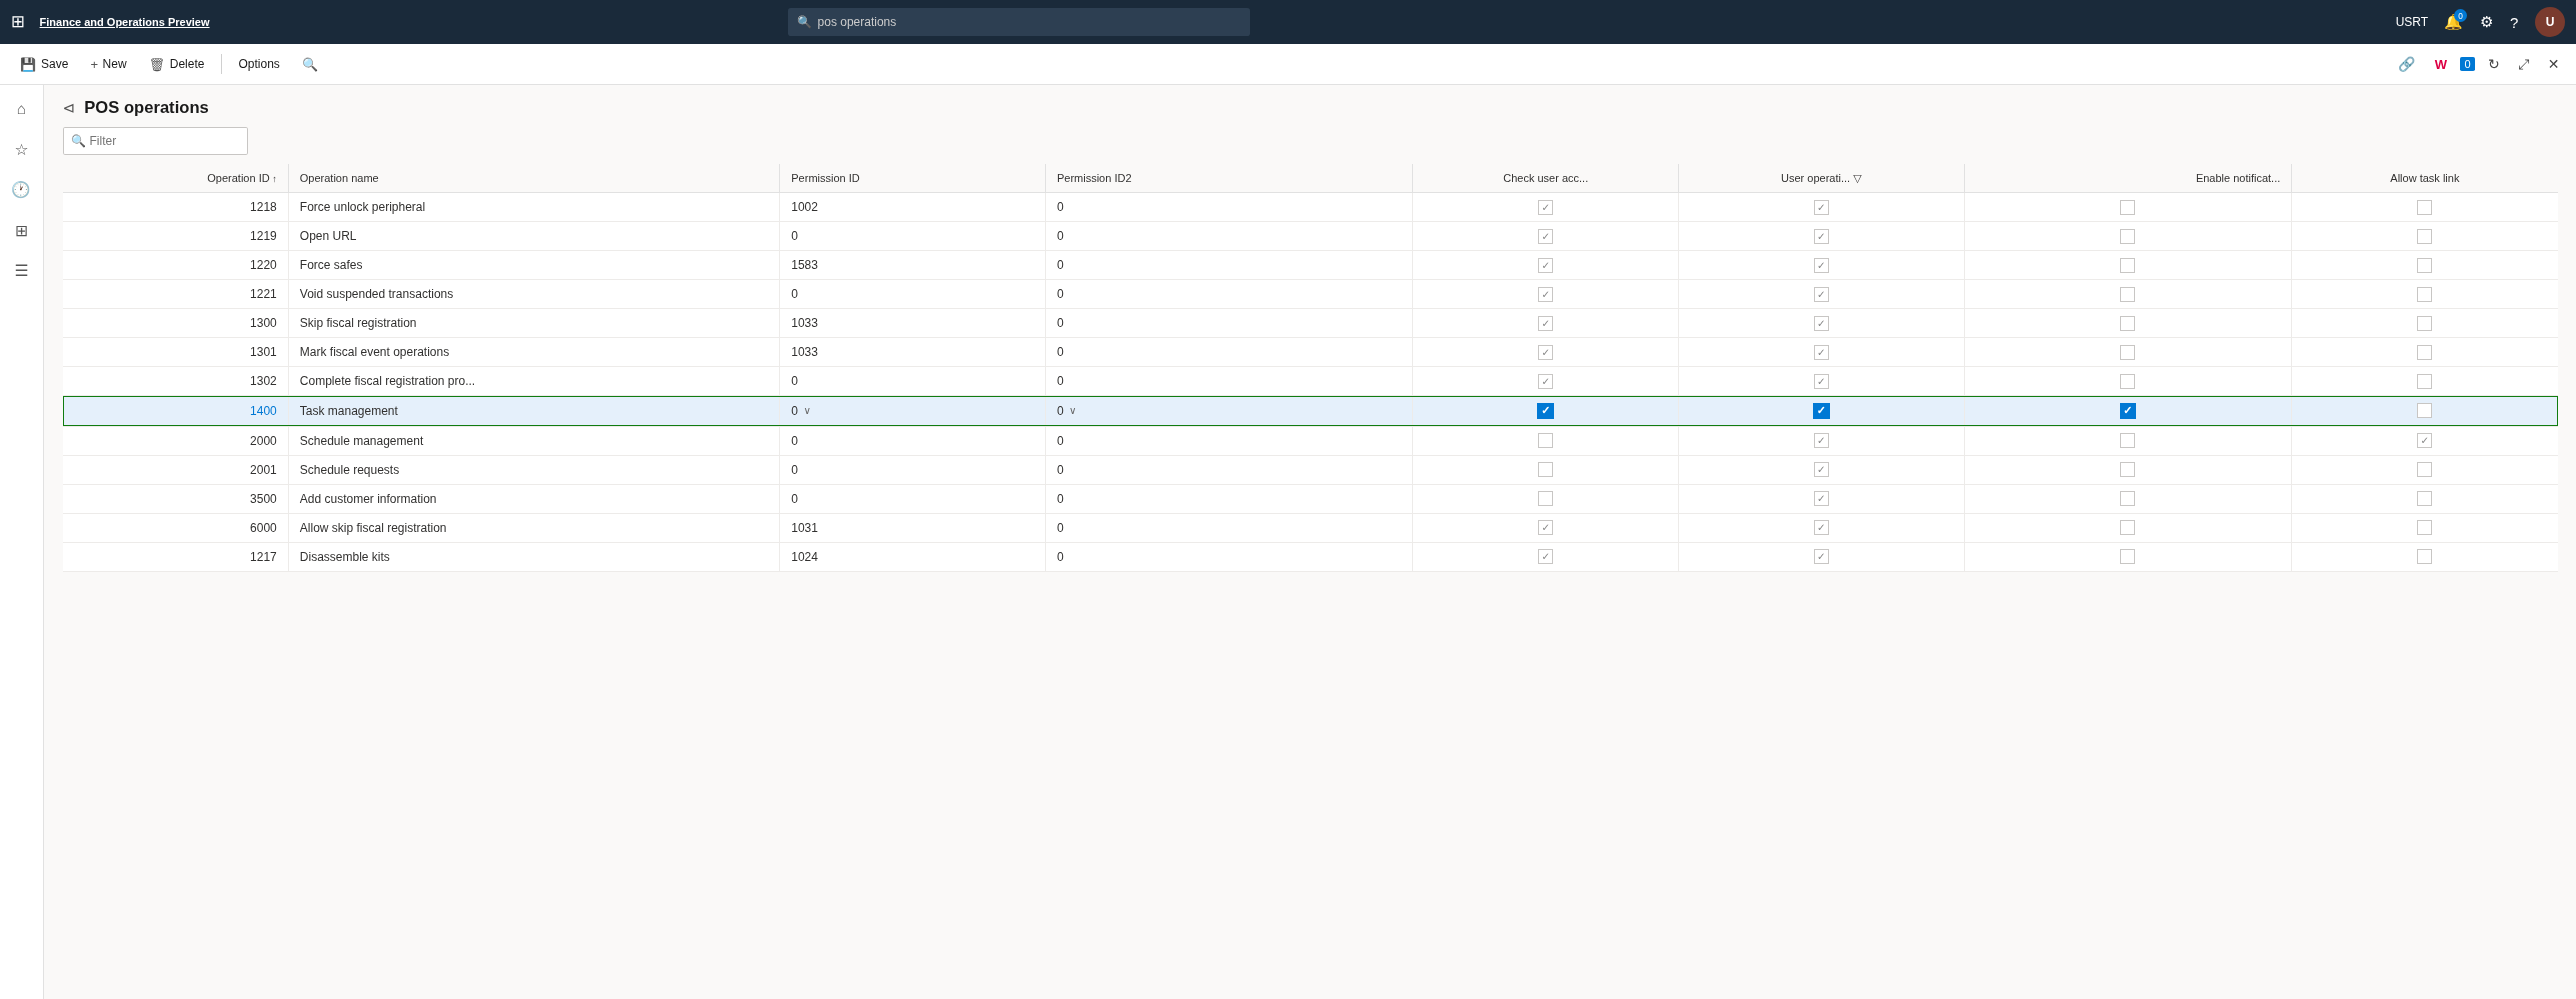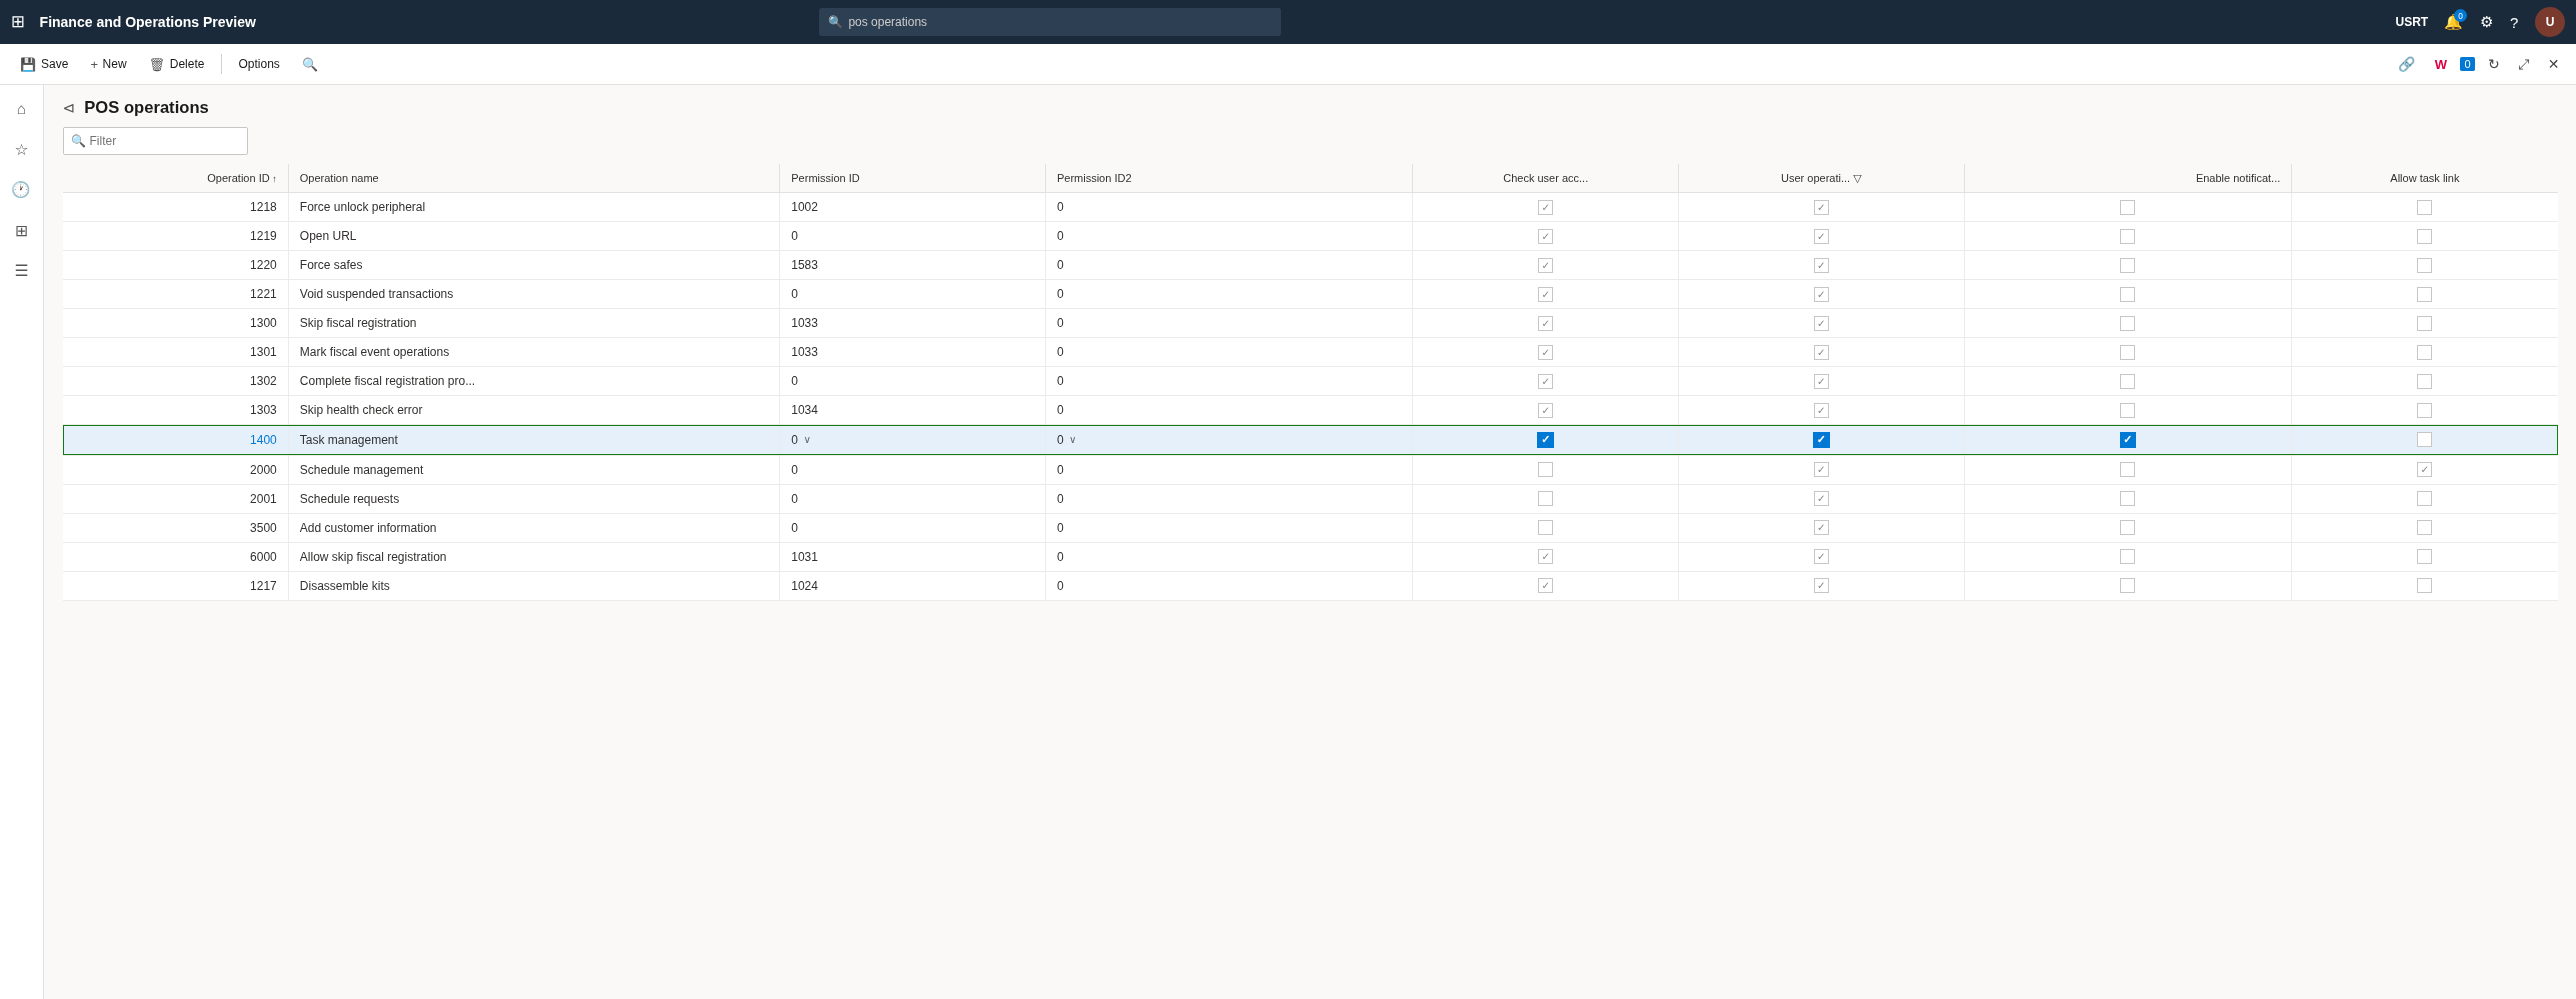--- a/index.html
+++ b/index.html
@@ -9,21 +9,21 @@
     .top-nav {
       background: #1a2a3a;
       color: #fff;
       height: 44px;
       display: flex;
       align-items: center;
       padding: 0 11px;
       gap: 11px;
     }
     .top-nav .app-grid-icon { font-size: 16.6px; cursor: pointer; margin-right: 3.7px; }
-    .top-nav .app-title { font-size: 14px; font-weight: 600; flex: 0 0 auto; }
+    .top-nav .app-title { font-size: 11px; font-weight: 600; flex: 0 0 auto; text-decoration: underline; }
     .top-nav .search-bar {
       flex: 1;
       max-width: 462px;
       margin: 0 auto;
       background: #2d3f52;
       border-radius: 2.8px;
       display: flex;
       align-items: center;
       padding: 0 9.2px;
       height: 28px;
@@ -37,21 +37,21 @@
       width: 100%;
     }
     .top-nav .search-icon { color: #aaa; margin-right: 5.5px; }
     .top-nav-right {
       margin-left: auto;
       display: flex;
       align-items: center;
       gap: 16.6px;
       color: #fff;
     }
-    .top-nav-right .user-label { font-size: 12px; font-weight: 700; }
+    .top-nav-right .user-label { font-size: 12px; font-weight: 400; }
     .top-nav-right .icon-btn { font-size: 15px; cursor: pointer; position: relative; }
     .top-nav-right .avatar {
       width: 30px; height: 30px; border-radius: 50%;
       background: #7a3b2e;
       display: flex; align-items: center; justify-content: center;
       font-size: 12px; font-weight: 600; color: #fff; cursor: pointer;
     }
 
     
     .toolbar {
@@ -546,46 +546,20 @@
                 <div class="cb-wrapper">
                   <div class="cb-unchecked"></div>
                 </div>
               </td>
               <td class="col-allow">
                 <div class="cb-wrapper">
                   <div class="cb-unchecked"></div>
                 </div>
               </td>
             </tr>
-            <tr style="border-top: 1.8px solid rgb(16, 124, 16);">
-              <td class="col-op-id">1303</td>
-              <td class="col-op-name">Skip health check error</td>
-              <td class="col-perm-id">1034</td>
-              <td class="col-perm-id2">0</td>
-              <td class="col-check">
-                <div class="cb-wrapper">
-                  <div class="cb-checked-gray"></div>
-                </div>
-              </td>
-              <td class="col-user-op">
-                <div class="cb-wrapper">
-                  <div class="cb-checked-gray"></div>
-                </div>
-              </td>
-              <td class="col-enable">
-                <div class="cb-wrapper">
-                  <div class="cb-unchecked"></div>
-                </div>
-              </td>
-              <td class="col-allow">
-                <div class="cb-wrapper">
-                  <div class="cb-unchecked"></div>
-                </div>
-              </td>
-            </tr>
             <tr class="row-selected" style="outline: rgb(16, 124, 16) solid 1.8px; outline-offset: -1.8px;">
               <td class="col-op-id"><a style="color: rgb(0, 120, 212); text-decoration: none; cursor: pointer;">1400</a></td>
               <td class="col-op-name">Task management</td>
               <td class="col-perm-id">
                 <div class="cell-with-dropdown">
                   <span>0</span>
                   <span class="dropdown-chevron">∨</span>
                 </div>
               </td>
               <td class="col-perm-id2">

